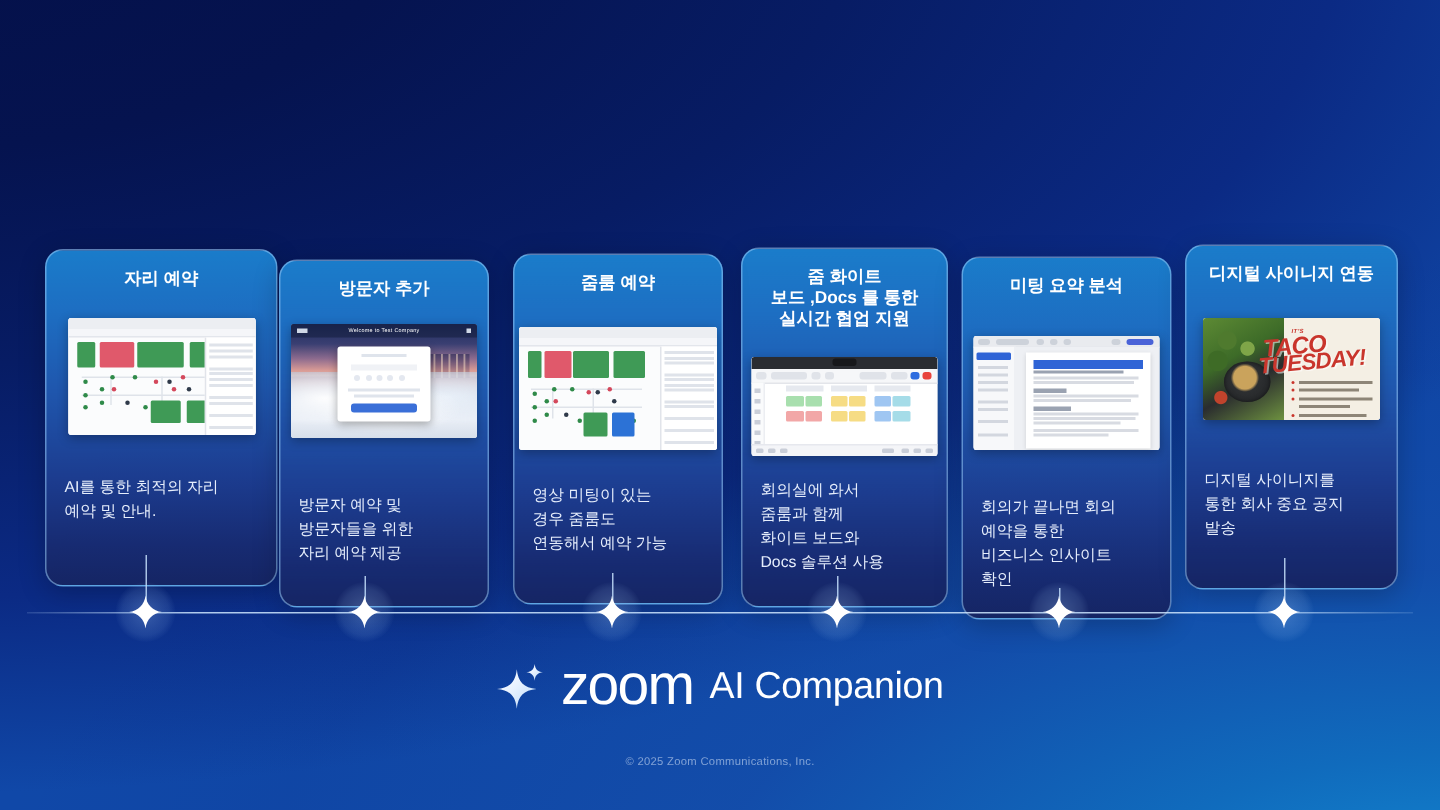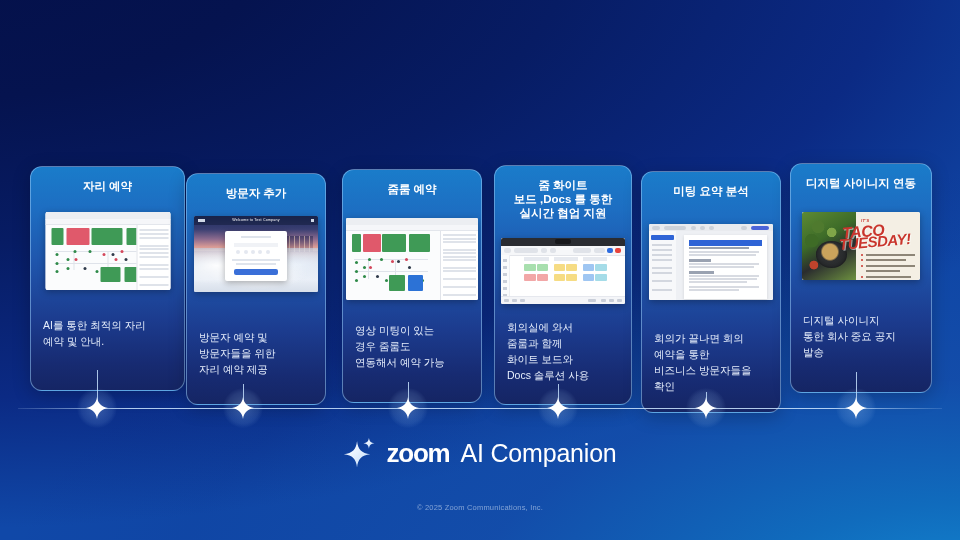--- a/index.html
+++ b/index.html
@@ -296,22 +296,22 @@
     transform: translateX(-50%);
     top: 436px;
     display: flex;
     align-items: center;
     gap: 9px;
     white-space: nowrap;
   }
   .logo-spark { width: 34px; height: 34px; flex: none; }
   .logo-zoom {
     color: #ffffff;
-    font-size: 26px;
-    font-weight: bold;
+    font-size: 38px;
+    font-weight: normal;
     letter-spacing: -1.2px;
   }
   .logo-ai {
     color: #ffffff;
     font-size: 25px;
     font-weight: normal;
     letter-spacing: -0.2px;
     margin-left: 2px;
   }
   .copyright {
@@ -574,21 +574,21 @@
               <i style="top:68%; width:82%;"></i>
               <i style="top:73%; width:70%;"></i>
               <i style="top:80%; width:84%;"></i>
               <i style="top:85%; width:60%;"></i>
             </div>
           </div>
         </div>
       </div>
       <div class="card-desc" style="top:158px;">회의가 끝나면 회의
 예약을 통한
-비즈니스 방문자들을
+비즈니스 인사이트
 확인</div>
     </div>
 
     <div class="card" style="left:790px; top:142px; width:142px; height:230px;">
       <div class="card-title">디지털 사이니지 연동</div>
       <div class="card-shot" style="top:48px; width:118px; height:68px;">
         <div class="shot-sign">
           <div class="photo"></div>
           <div class="bowl"></div>
           <div class="its">IT'S</div>
@@ -600,21 +600,21 @@
             <div class="bd" style="top:6px;"></div>
               <div class="ln" style="top:6px; right:18%;"></div>
             <div class="bd" style="top:12px;"></div>
               <div class="ln" style="top:12px;"></div>
             <div class="ln" style="top:17px; left:5px; right:28%;"></div>
             <div class="bd" style="top:23px;"></div>
               <div class="ln" style="top:23px; right:8%;"></div>
           </div>
         </div>
       </div>
-      <div class="card-desc" style="top:148px;">디지털 사이니지
+      <div class="card-desc" style="top:148px;">디지털 사이니지를
 통한 회사 중요 공지
 발송</div>
     </div>
 
   </div>
 
   <div>
     <div class="timeline-line"></div>
 
     <div class="stem" style="left:97px;  top:370px; height:38px;"></div>

